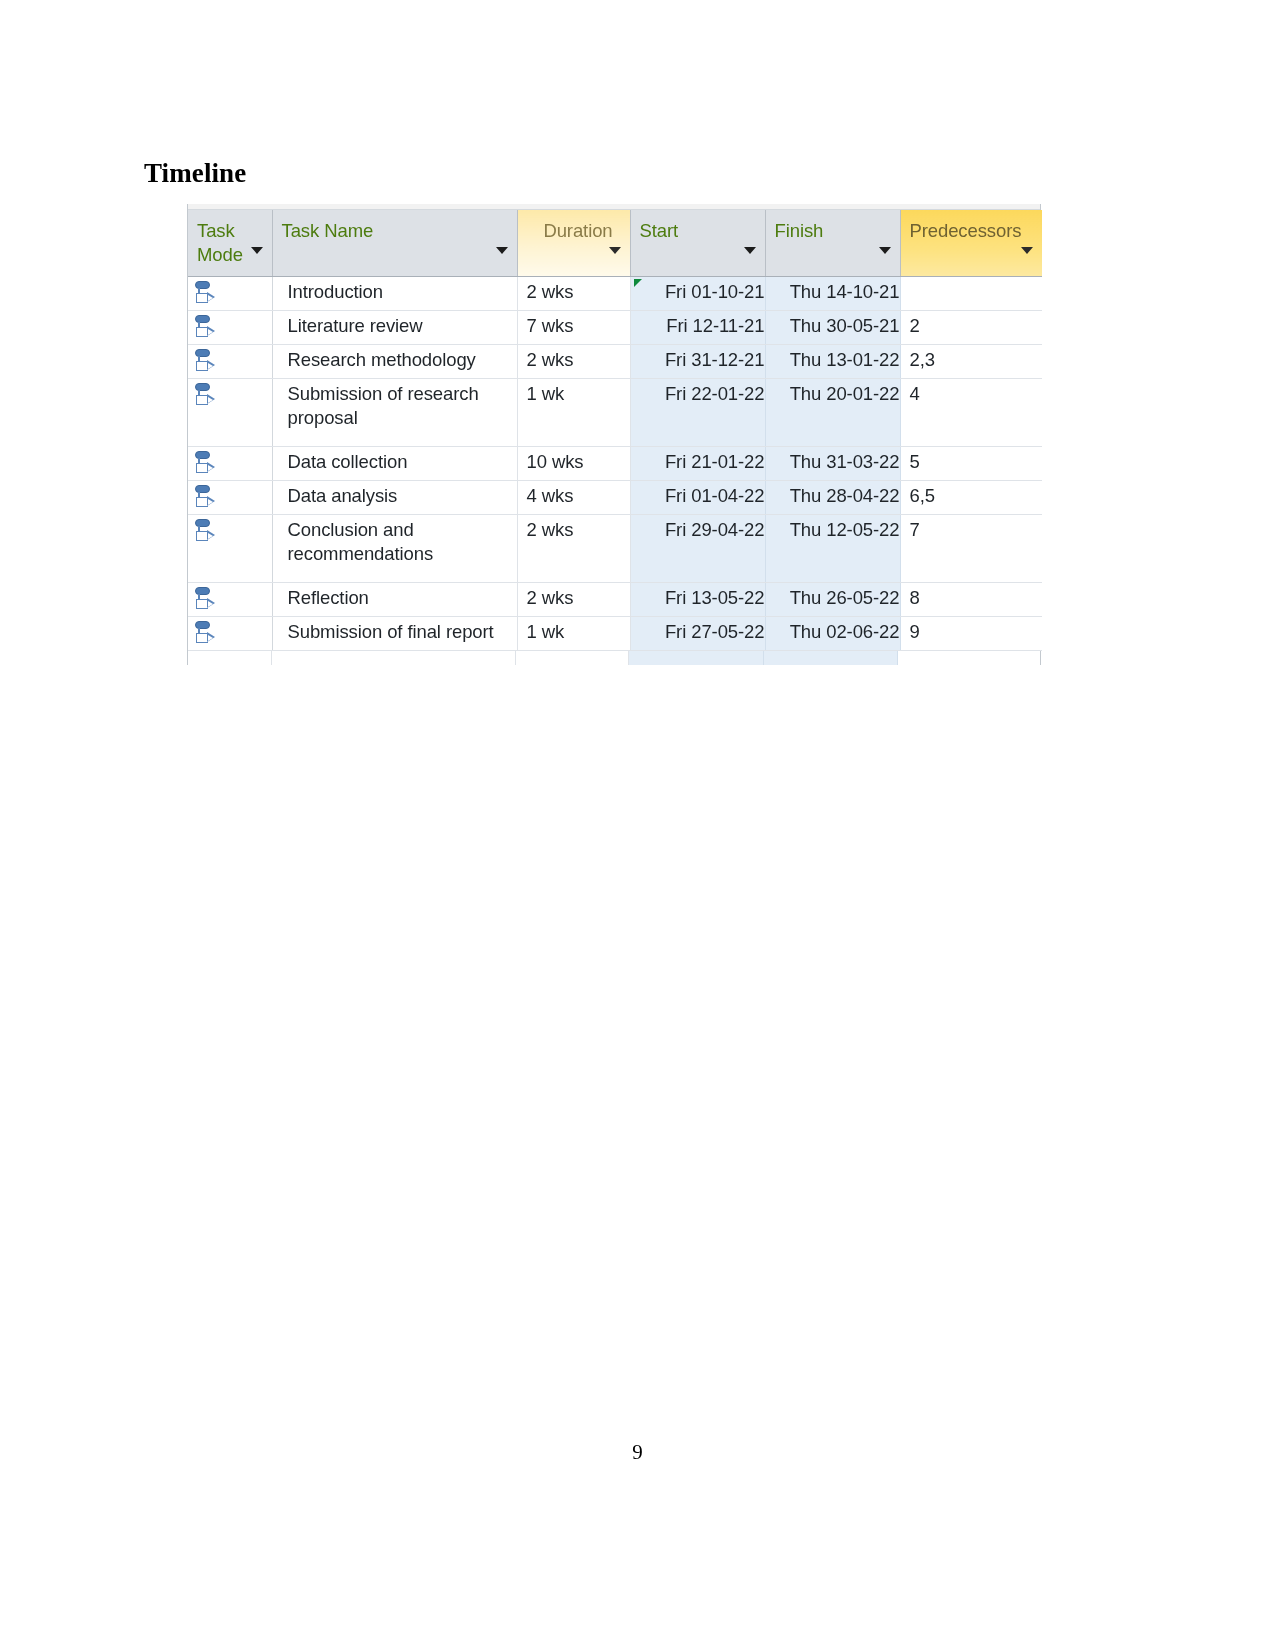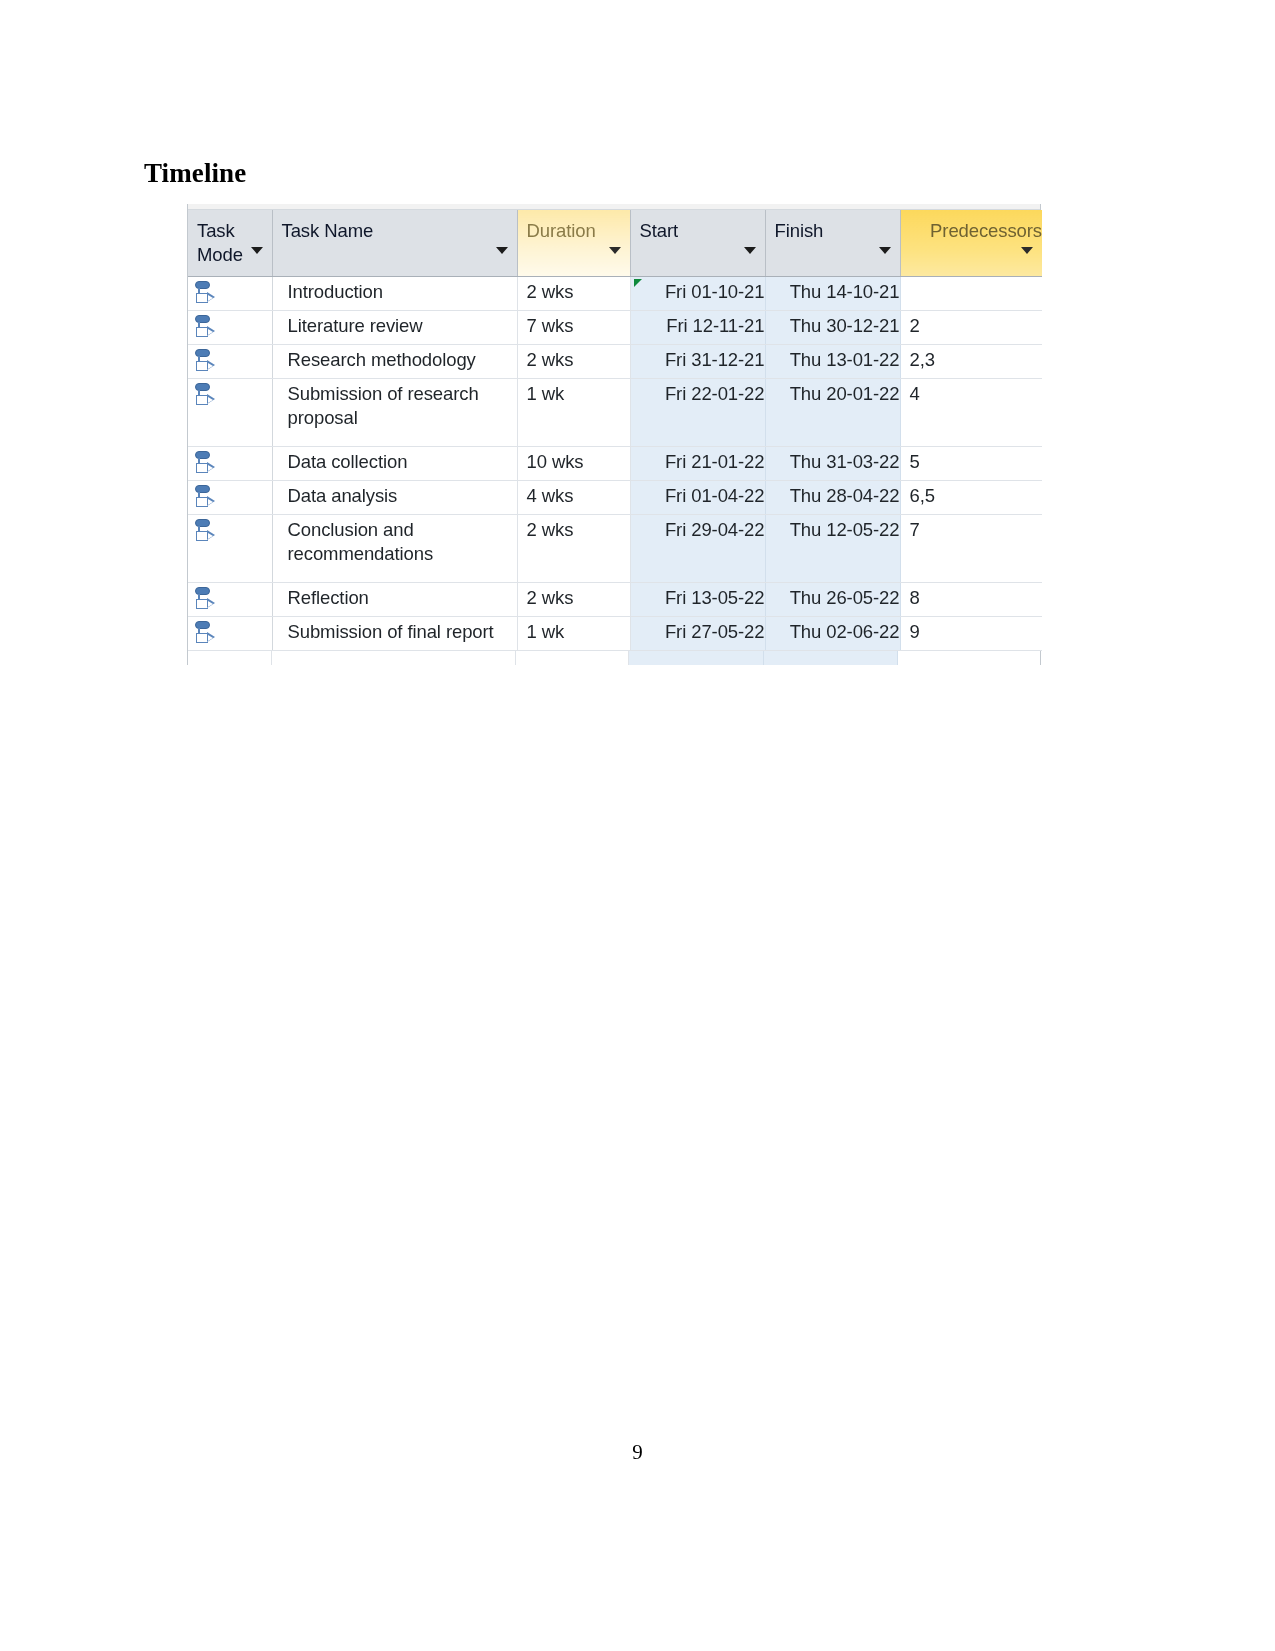--- a/index.html
+++ b/index.html
@@ -68,38 +68,38 @@
   col.c-pred   { width: 142px; }
 
   
   thead th {
     height: 66px;
     vertical-align: top;
     padding: 9px 0 0 9px;
     text-align: left;
     font-weight: normal;
     font-size: 18.5px;
-    color: #0f172a;
+    color: #4d7c0f;
     background: #dde1e6;
     border-right: 1px solid #b9bfc6;
     border-bottom: 1px solid #a9b0b8;
     position: relative;
     box-sizing: border-box;
     line-height: 1.32;
     letter-spacing: -0.1px;
   }
   thead th.hdr-dur {
     background: linear-gradient(to bottom, #fde9a9 0%, #fef3d1 55%, #fffaeb 100%);
     color: #8a7b48;
+    text-align: center;
   }
   thead th.hdr-pred {
     background: linear-gradient(to bottom, #fcd85c 0%, #fde27f 60%, #fde9a0 100%);
     color: #6f6232;
     border-right: none;
-    text-align: right;
   }
 
   .hdr-label { display: block; }
 
   .filter-arrow {
     position: absolute;
     right: 9px;
     bottom: 22px;
     width: 0;
     height: 0;
@@ -305,21 +305,21 @@
             <td class="cell-mode">
               <span class="taskmode-icon">
                 <span class="bar"></span>
                 <span class="stem"></span>
                 <span class="arrow"></span>
               </span>
             </td>
             <td class="cell-name"><span>Literature review</span></td>
             <td class="cell-dur"><span>7 wks</span></td>
             <td class="cell-start"><span>Fri 12-11-21</span></td>
-            <td class="cell-finish"><span>Thu 30-12-21</span></td>
+            <td class="cell-finish"><span>Thu 30-05-21</span></td>
             <td class="cell-pred"><span>2</span></td>
           </tr>
           <tr class="">
             <td class="cell-mode">
               <span class="taskmode-icon">
                 <span class="bar"></span>
                 <span class="stem"></span>
                 <span class="arrow"></span>
               </span>
             </td>

